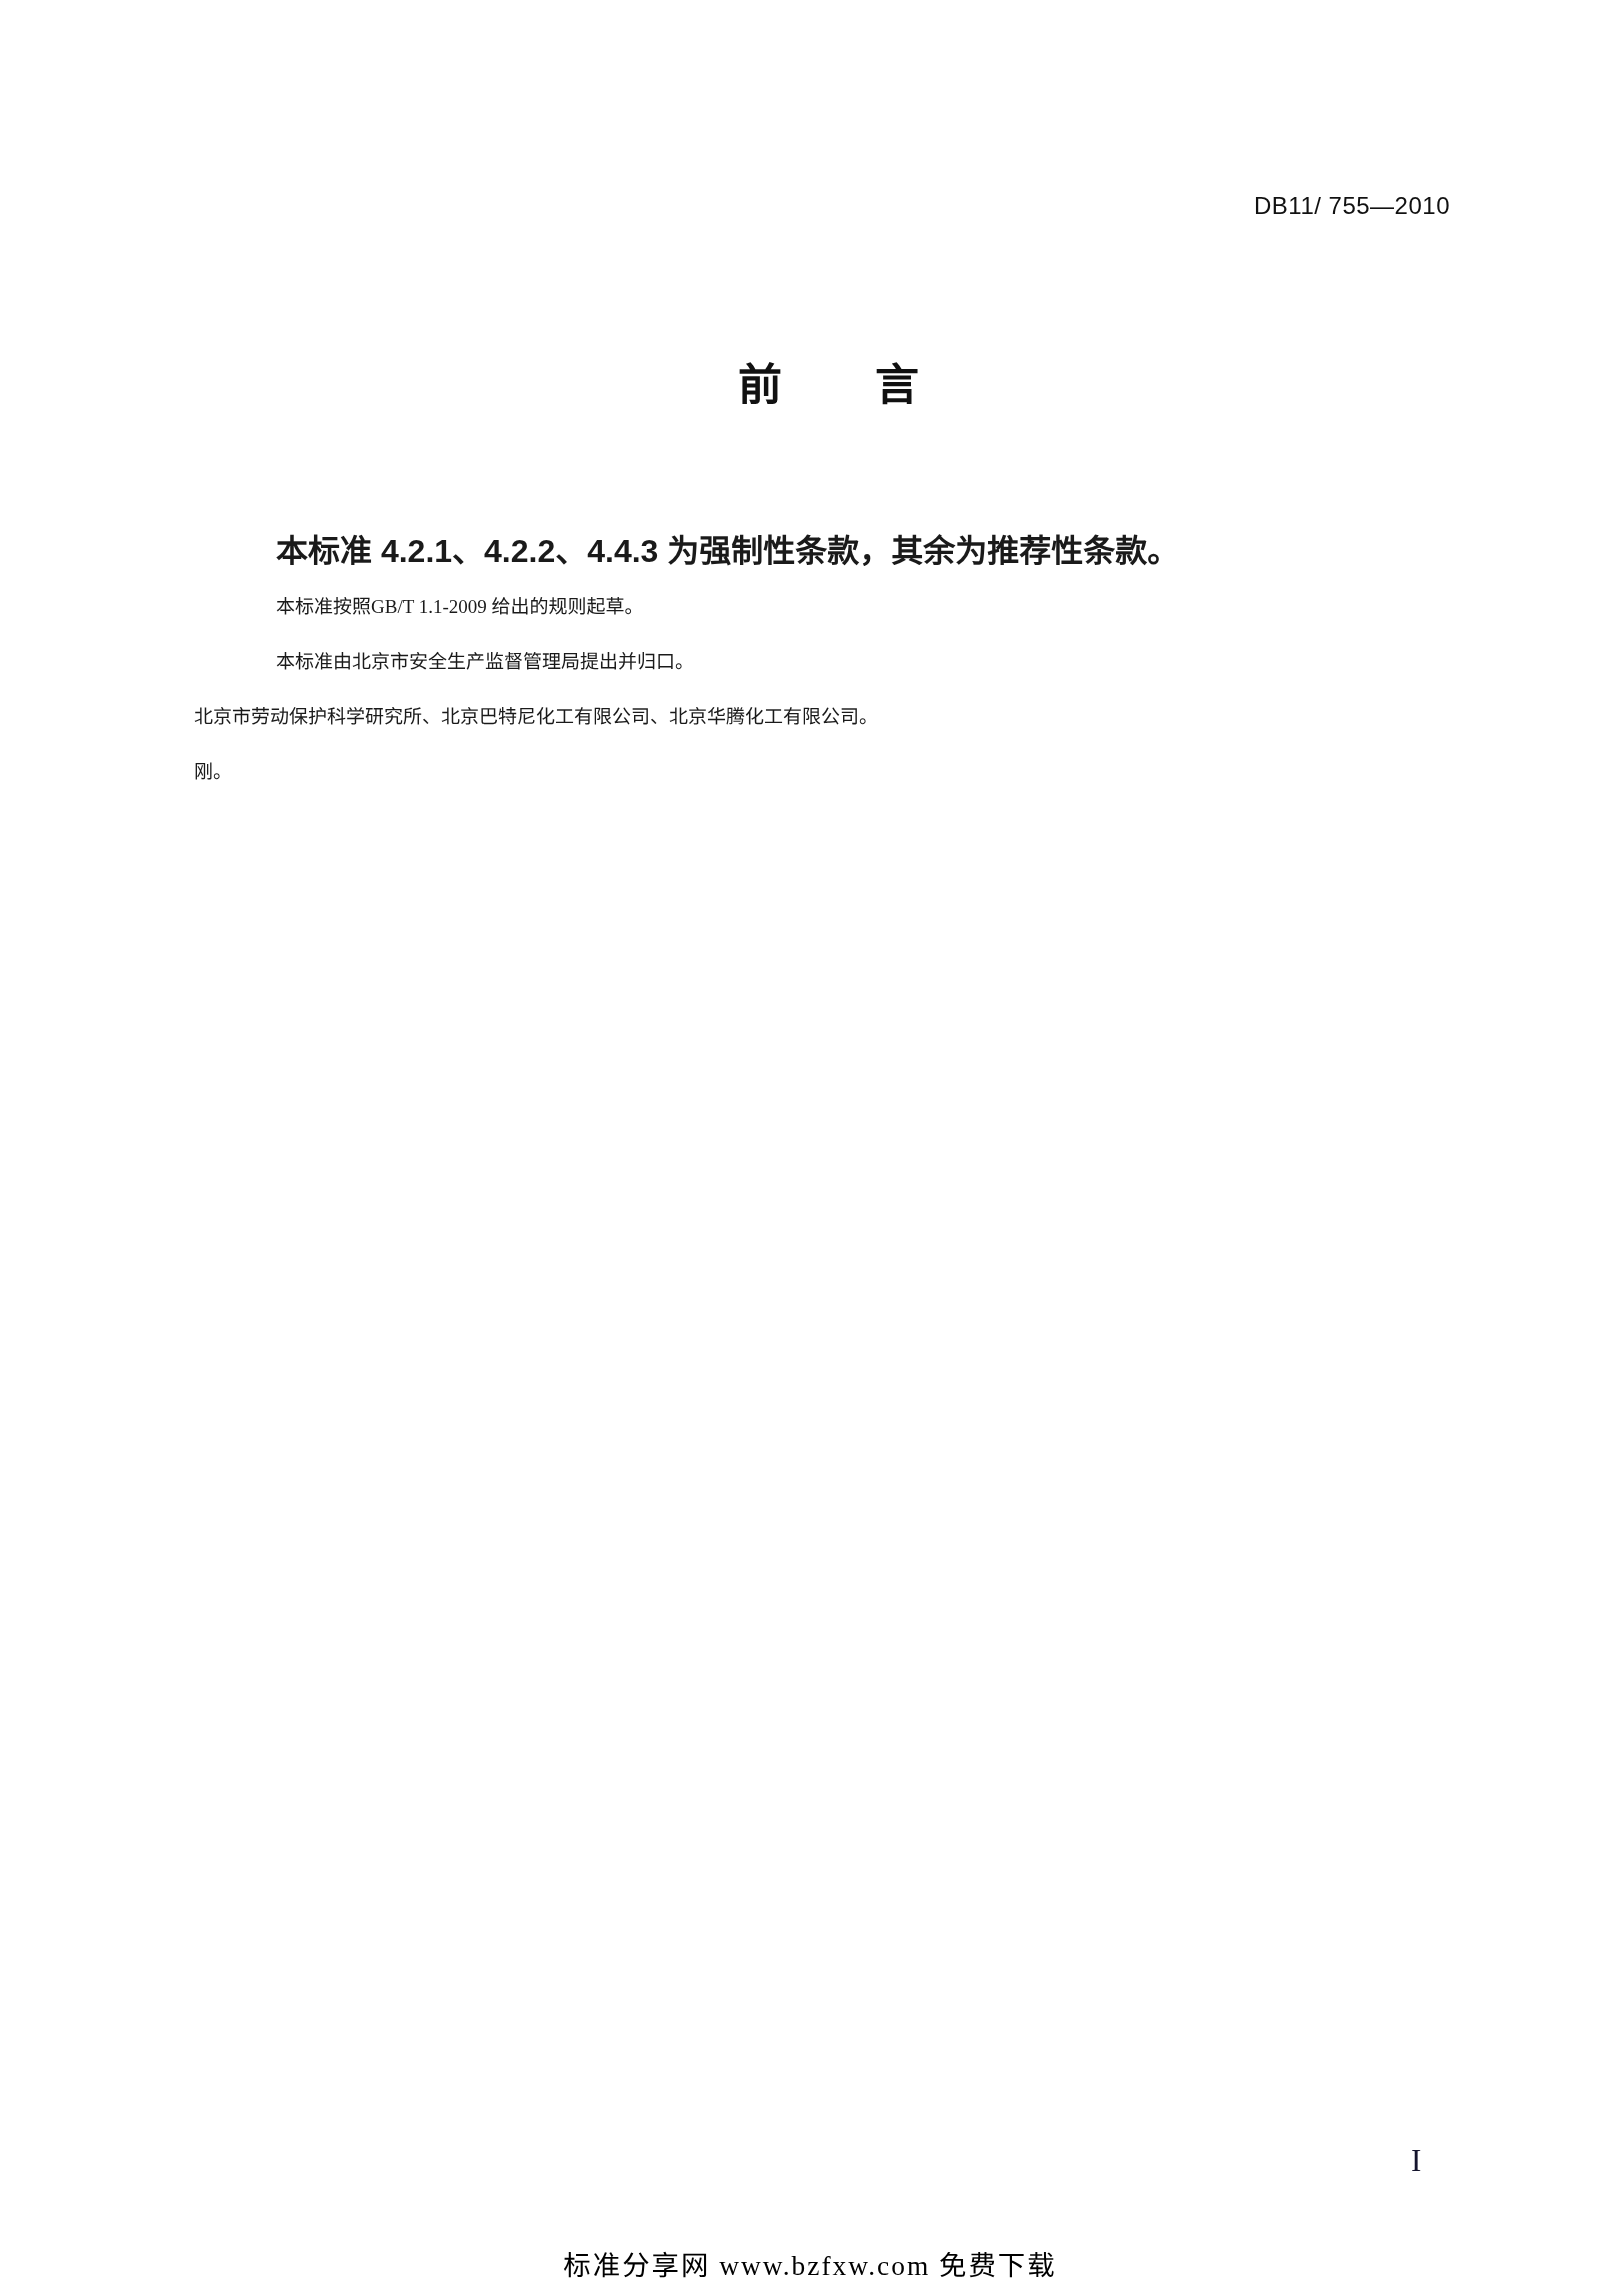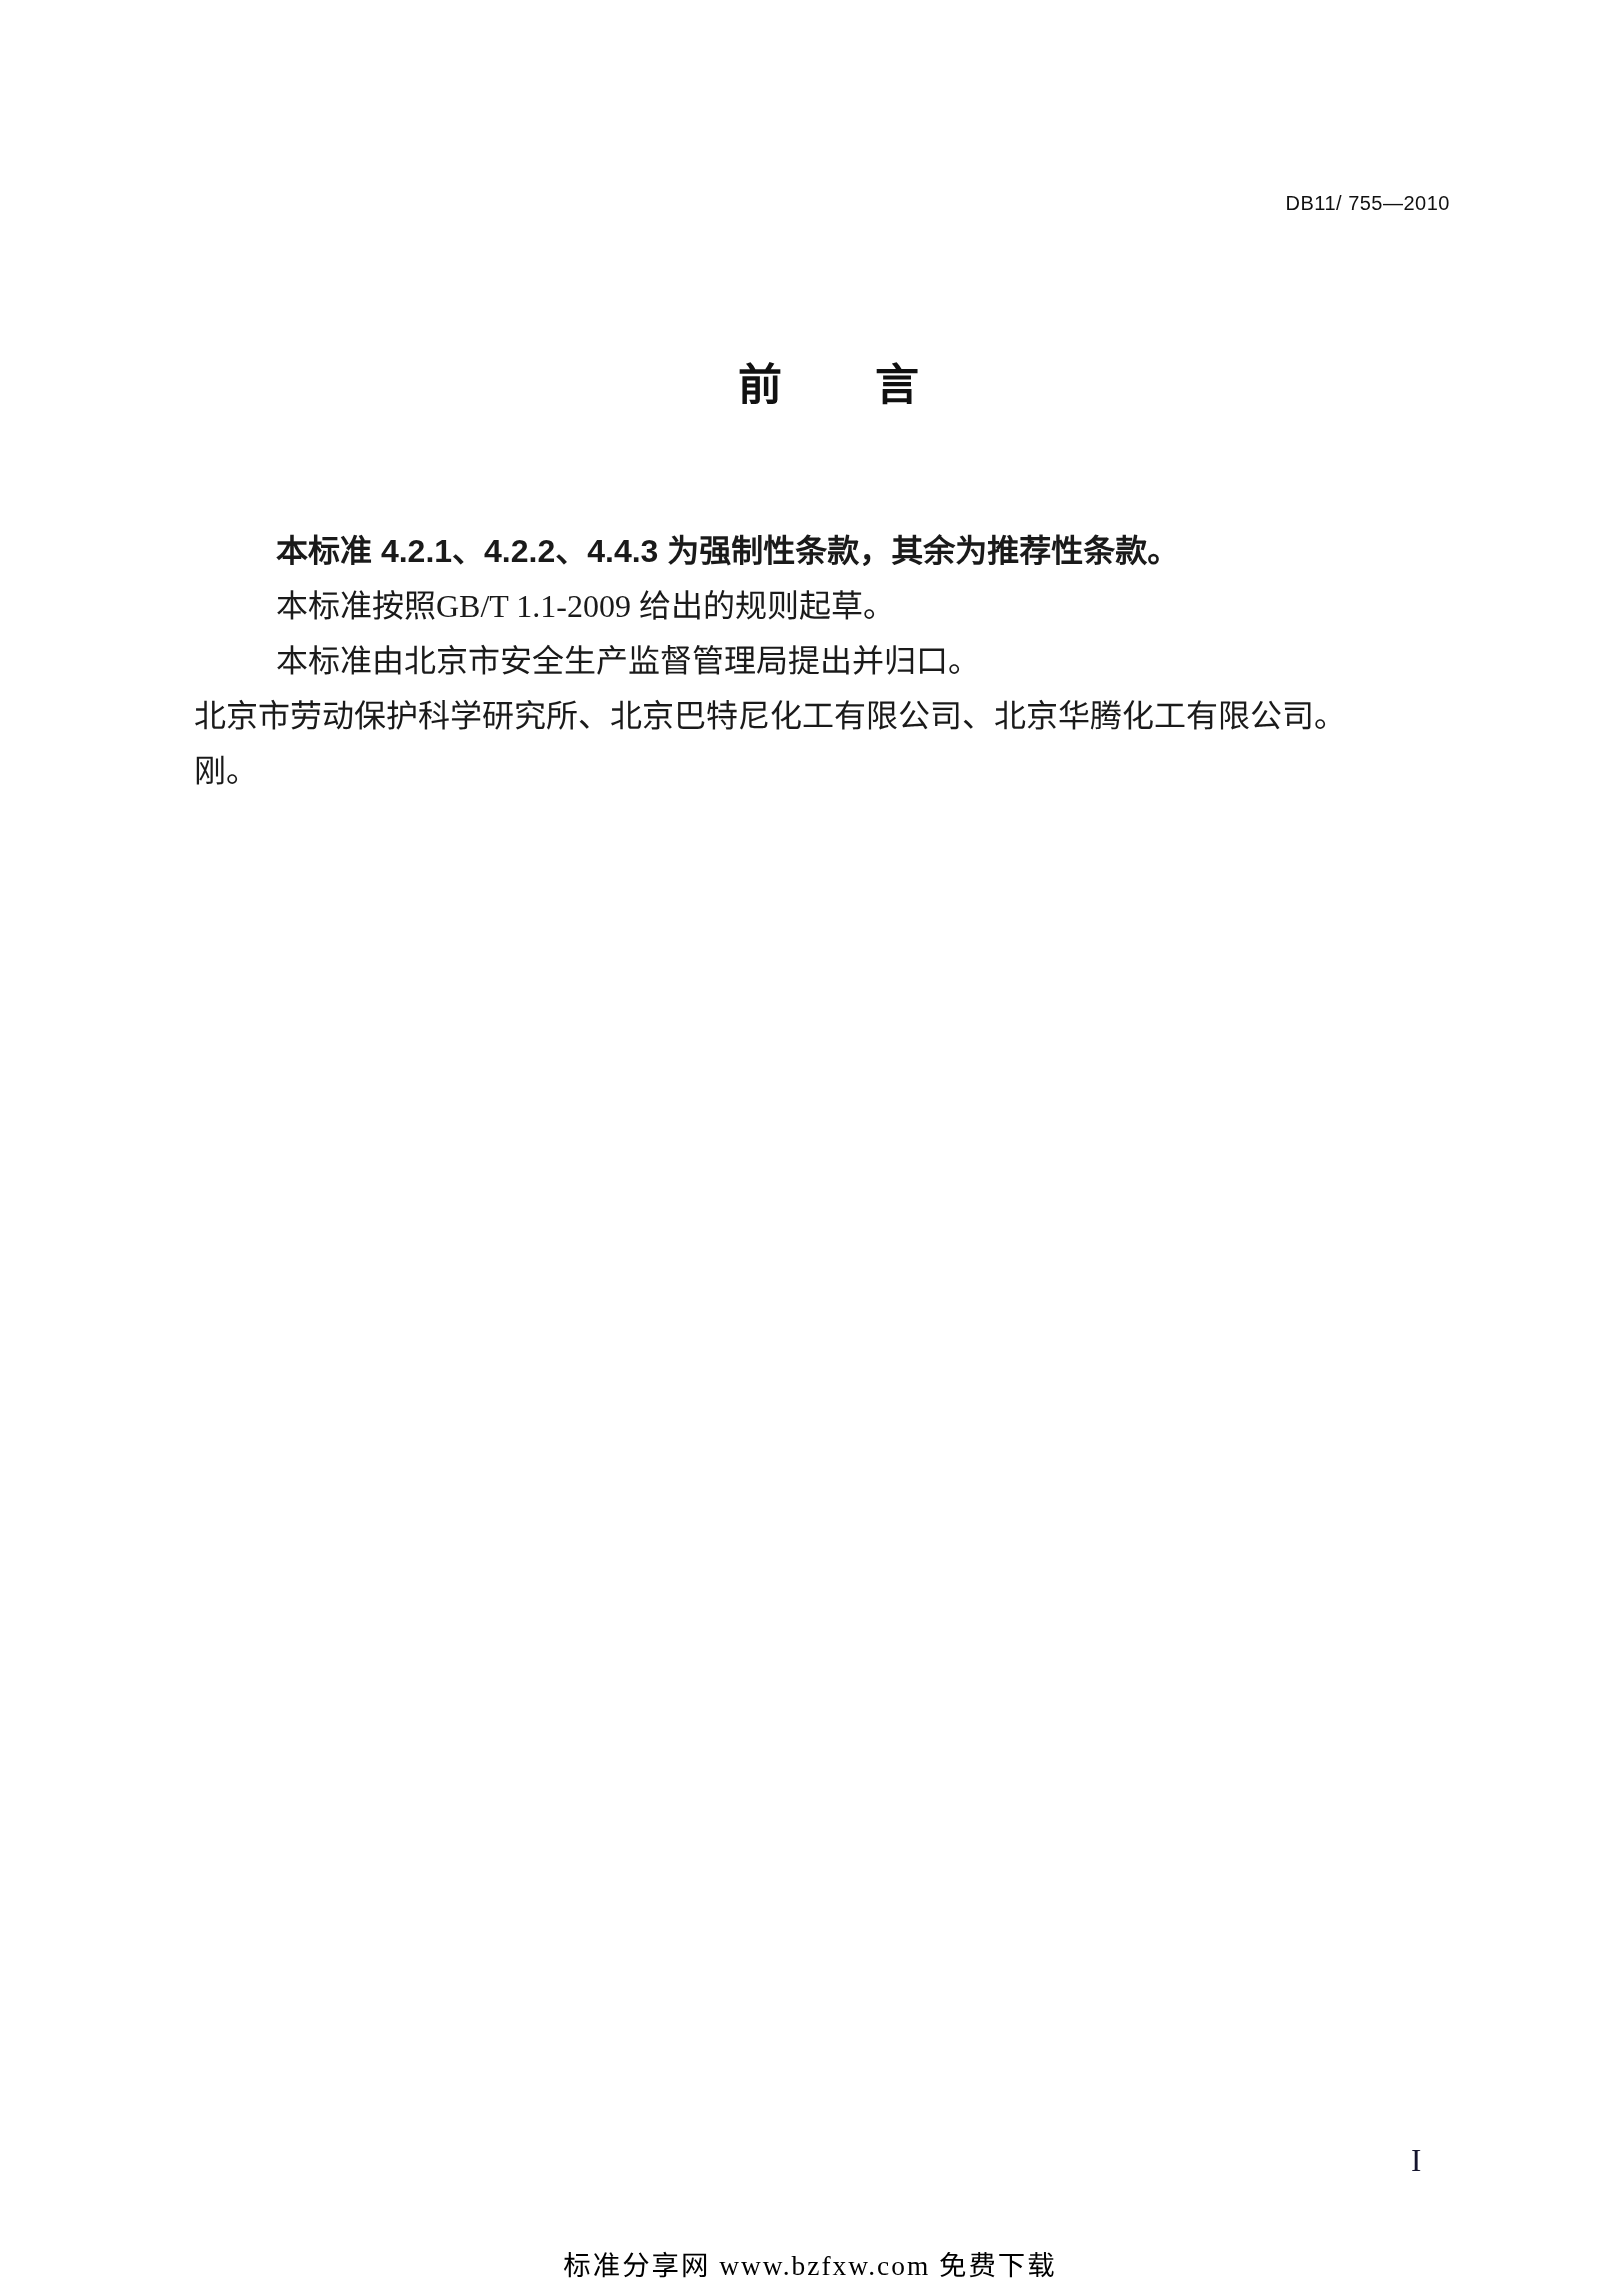--- a/index.html
+++ b/index.html
@@ -15,21 +15,21 @@
     background: #ffffff;
     overflow: hidden;
     font-family: "Liberation Serif", "DejaVu Serif", serif;
     color: #1a1a1a;
   }
   .doc-header {
     position: absolute;
     top: 192px;
     right: 170px;
     font-family: "Liberation Sans", "DejaVu Sans", sans-serif;
-    font-size: 20px;
+    font-size: 24px;
     letter-spacing: 0.5px;
     color: #111111;
     white-space: nowrap;
   }
   .doc-title {
     position: absolute;
     top: 359px;
     left: 0;
     width: 100%;
     display: flex;
@@ -44,21 +44,21 @@
     color: #111111;
     margin: 0;
   }
   .doc-body {
     position: absolute;
     top: 524px;
     left: 194px;
     width: 1304px;
   }
   .body-line {
-    font-size: 32px;
+    font-size: 19px;
     line-height: 55px;
     white-space: nowrap;
     color: #1a1a1a;
   }
   .body-line.indent {
     text-indent: 82px;
   }
   .body-line.bold-sans {
     font-family: Liberation Sans, sans-serif;
     font-weight: bold;

